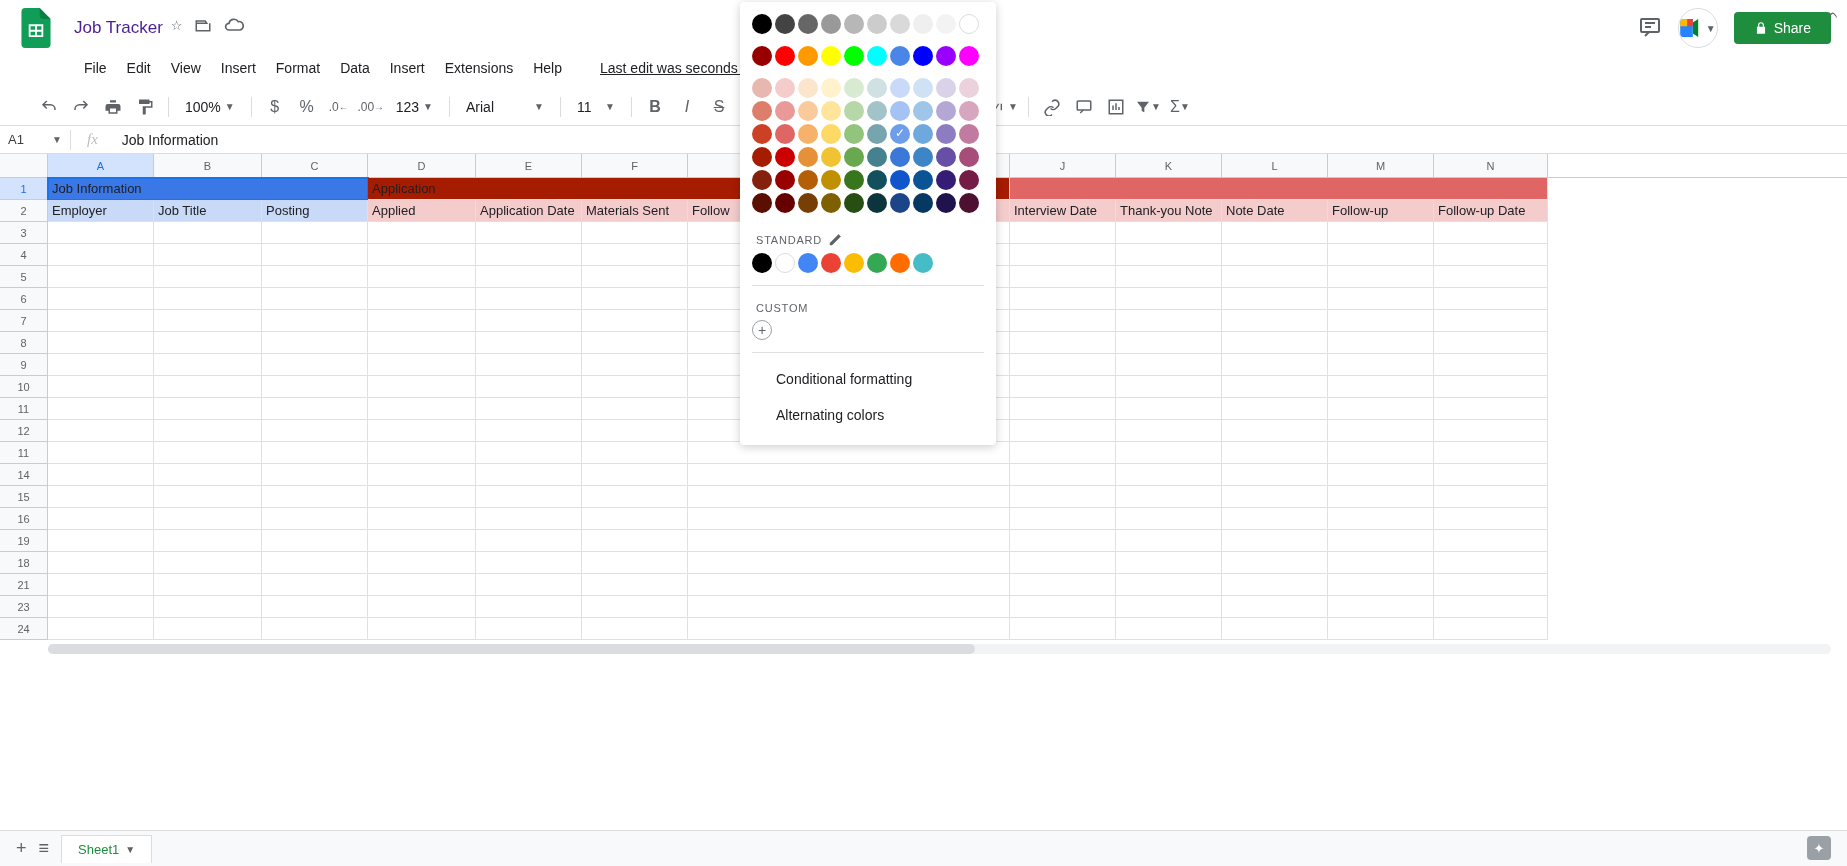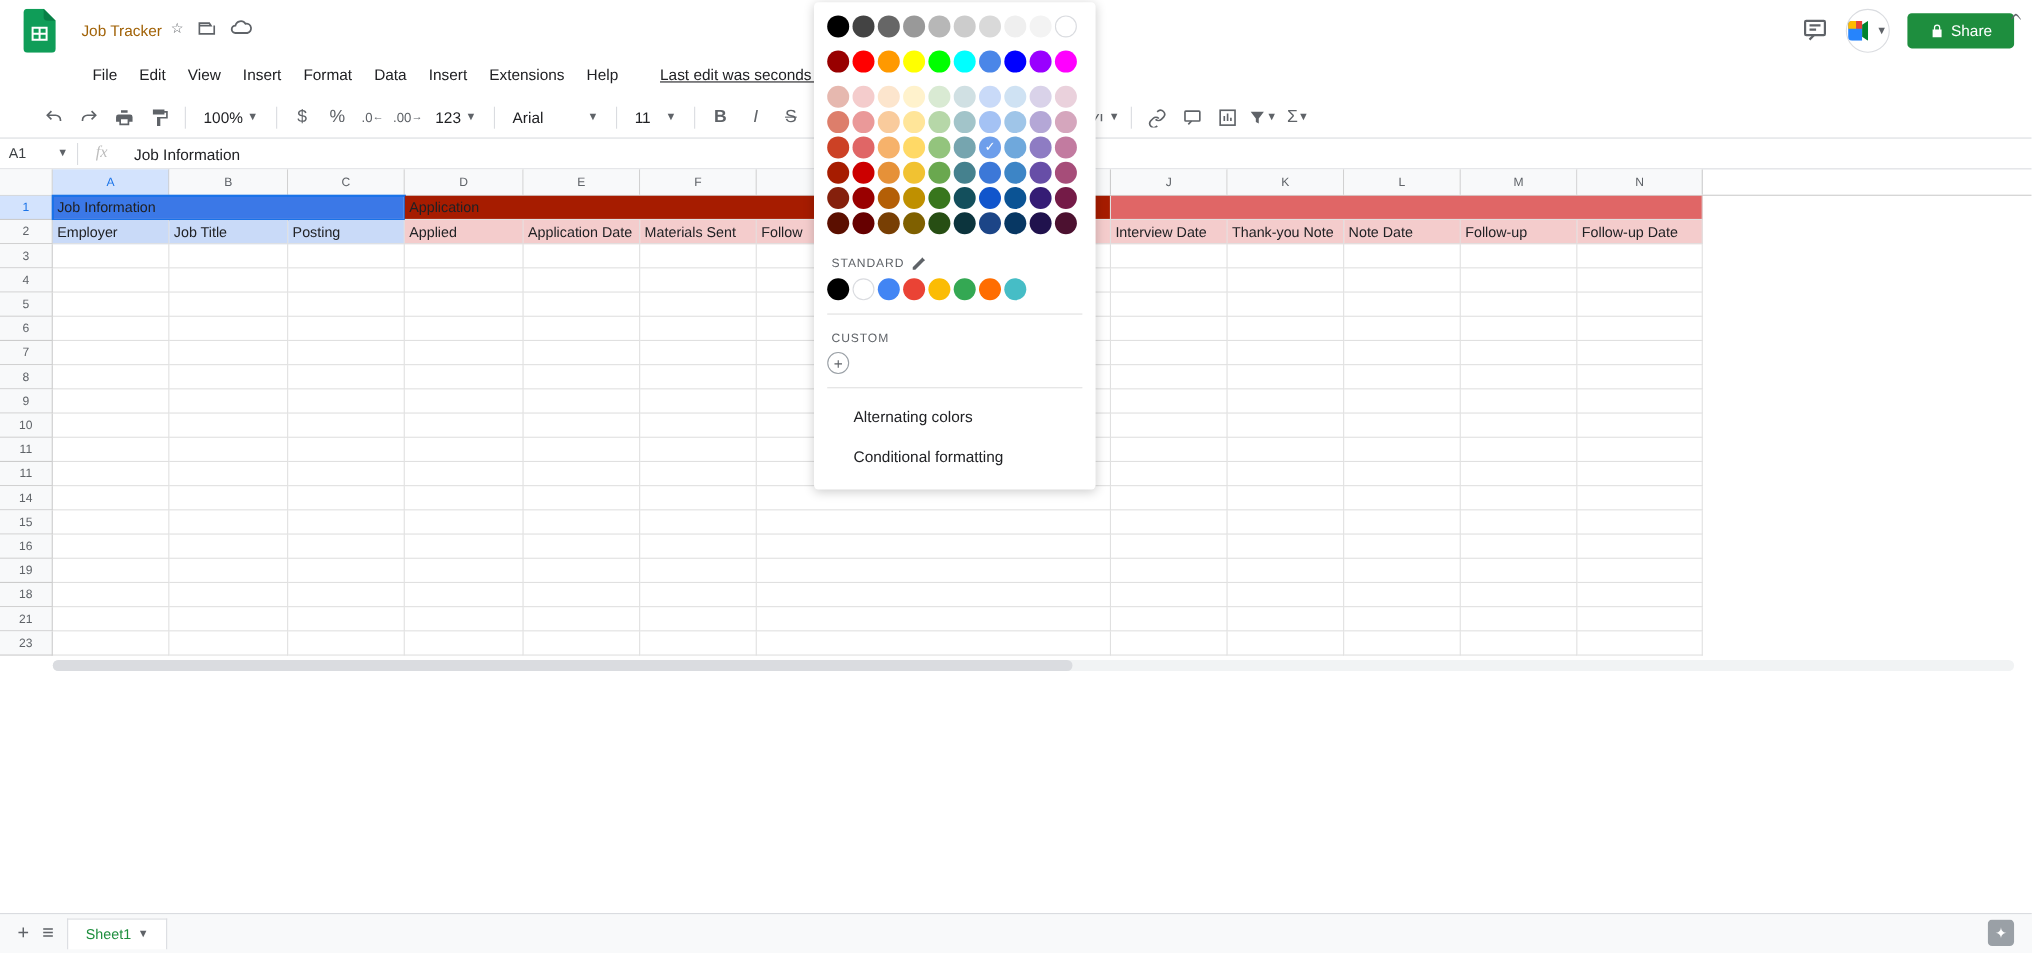--- a/index.html
+++ b/index.html
@@ -1,20 +1,20 @@
 <!DOCTYPE html>
 <html><head>
 <meta charset="utf-8">
 <style>
 * { box-sizing: border-box; margin: 0; padding: 0; }
 body { font-family: Arial, sans-serif; font-size: 13px; color: #202124; overflow: hidden; background: #fff; }
 .header { display: flex; align-items: center; padding: 8px 16px; gap: 12px; }
 .logo { width: 40px; height: 40px; display: flex; align-items: center; justify-content: center; }
 .logo svg { width: 32px; height: 40px; }
-.doc-title { font-size: 14px; color: #a16207; padding-left: 6px; }
+.doc-title { font-size: 17px; color: #4c1d95; padding-left: 6px; }
 .title-icons { display: flex; gap: 12px; margin-left: 8px; color: #5f6368; }
 .title-icons span { cursor: pointer; }
 .header-right { margin-left: auto; display: flex; align-items: center; gap: 16px; }
 .meet-btn { width: 40px; height: 40px; border-radius: 50%; border: 1px solid #dadce0; display: flex; align-items: center; justify-content: center; cursor: pointer; position: relative; }
 .share-btn { background: #1e8e3e; color: #fff; border: none; border-radius: 4px; padding: 8px 20px; font-size: 14px; font-weight: 500; cursor: pointer; display: flex; align-items: center; gap: 6px; }
 .menubar { display: flex; align-items: center; padding: 0 16px 8px 76px; gap: 4px; font-size: 14px; }
 .menubar > span { padding: 4px 8px; cursor: pointer; color: #202124; }
 .last-edit { margin-left: 18px; color: #5f6368; text-decoration: underline; cursor: pointer; }
 .toolbar { display: flex; align-items: center; padding: 4px 16px 4px 36px; border-bottom: 1px solid #dadce0; gap: 6px; height: 38px; }
 .tool-btn { width: 26px; height: 26px; display: flex; align-items: center; justify-content: center; cursor: pointer; border-radius: 2px; color: #5f6368; font-size: 16px; }
@@ -419,20 +419,35 @@
       <div class="cell" style="width: 106px;"></div>
       <div class="cell" style="width: 106px;"></div>
       <div class="cell" style="width: 322px;"></div>
       <div class="cell" style="width: 106px;"></div>
       <div class="cell" style="width: 106px;"></div>
       <div class="cell" style="width: 106px;"></div>
       <div class="cell" style="width: 106px;"></div>
       <div class="cell" style="width: 114px;"></div>
     </div>
     <div class="row">
+      <div class="row-h">12</div>
+      <div class="cell" style="width: 106px;"></div>
+      <div class="cell" style="width: 108px;"></div>
+      <div class="cell" style="width: 106px;"></div>
+      <div class="cell" style="width: 108px;"></div>
+      <div class="cell" style="width: 106px;"></div>
+      <div class="cell" style="width: 106px;"></div>
+      <div class="cell" style="width: 322px;"></div>
+      <div class="cell" style="width: 106px;"></div>
+      <div class="cell" style="width: 106px;"></div>
+      <div class="cell" style="width: 106px;"></div>
+      <div class="cell" style="width: 106px;"></div>
+      <div class="cell" style="width: 114px;"></div>
+    </div>
+    <div class="row">
       <div class="row-h">11</div>
       <div class="cell" style="width: 106px;"></div>
       <div class="cell" style="width: 108px;"></div>
       <div class="cell" style="width: 106px;"></div>
       <div class="cell" style="width: 108px;"></div>
       <div class="cell" style="width: 106px;"></div>
       <div class="cell" style="width: 106px;"></div>
       <div class="cell" style="width: 322px;"></div>
       <div class="cell" style="width: 106px;"></div>
       <div class="cell" style="width: 106px;"></div>
@@ -525,20 +540,35 @@
       <div class="cell" style="width: 106px;"></div>
       <div class="cell" style="width: 322px;"></div>
       <div class="cell" style="width: 106px;"></div>
       <div class="cell" style="width: 106px;"></div>
       <div class="cell" style="width: 106px;"></div>
       <div class="cell" style="width: 106px;"></div>
       <div class="cell" style="width: 114px;"></div>
     </div>
     <div class="row">
       <div class="row-h">23</div>
+      <div class="cell" style="width: 106px;"></div>
+      <div class="cell" style="width: 108px;"></div>
+      <div class="cell" style="width: 106px;"></div>
+      <div class="cell" style="width: 108px;"></div>
+      <div class="cell" style="width: 106px;"></div>
+      <div class="cell" style="width: 106px;"></div>
+      <div class="cell" style="width: 322px;"></div>
+      <div class="cell" style="width: 106px;"></div>
+      <div class="cell" style="width: 106px;"></div>
+      <div class="cell" style="width: 106px;"></div>
+      <div class="cell" style="width: 106px;"></div>
+      <div class="cell" style="width: 114px;"></div>
+    </div>
+    <div class="row">
+      <div class="row-h">24</div>
       <div class="cell" style="width: 106px;"></div>
       <div class="cell" style="width: 108px;"></div>
       <div class="cell" style="width: 106px;"></div>
       <div class="cell" style="width: 108px;"></div>
       <div class="cell" style="width: 106px;"></div>
       <div class="cell" style="width: 106px;"></div>
       <div class="cell" style="width: 322px;"></div>
       <div class="cell" style="width: 106px;"></div>
       <div class="cell" style="width: 106px;"></div>
       <div class="cell" style="width: 106px;"></div>
@@ -654,22 +684,22 @@
       <div class="swatch" style="background: rgb(52, 168, 83);"></div>
       <div class="swatch" style="background: rgb(255, 109, 1);"></div>
       <div class="swatch" style="background: rgb(70, 189, 198);"></div>
     </div>
   <div class="picker-sep"></div>
   <div class="picker-label">CUSTOM</div>
   <div class="swatch-grid">
       <div class="add-swatch">+</div>
     </div>
   <div class="picker-sep"></div>
+  <div class="picker-item">Conditional formatting</div>
   <div class="picker-item">Alternating colors</div>
-  <div class="picker-item">Conditional formatting</div>
 </div>
 
 <div class="sheet-tabs">
   <span class="tab-btn">+</span>
   <span class="tab-btn">≡</span>
   <div class="sheet-tab">
       <span>Sheet1</span>
       <span class="dropdown-arrow">▼</span>
     </div>
 </div>

